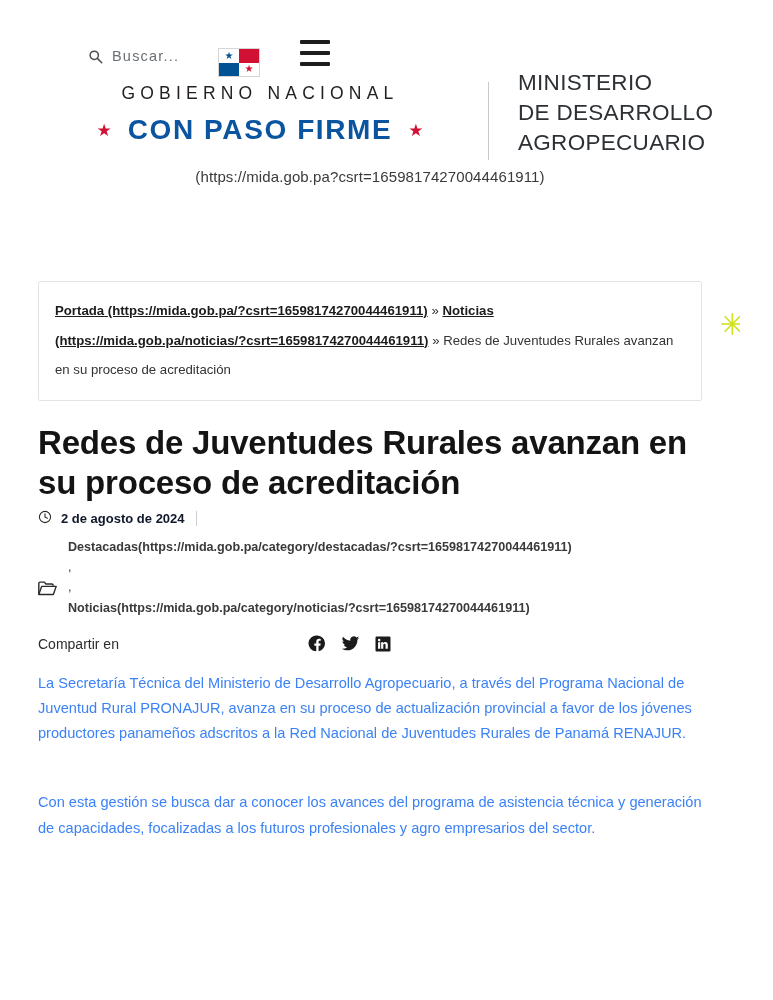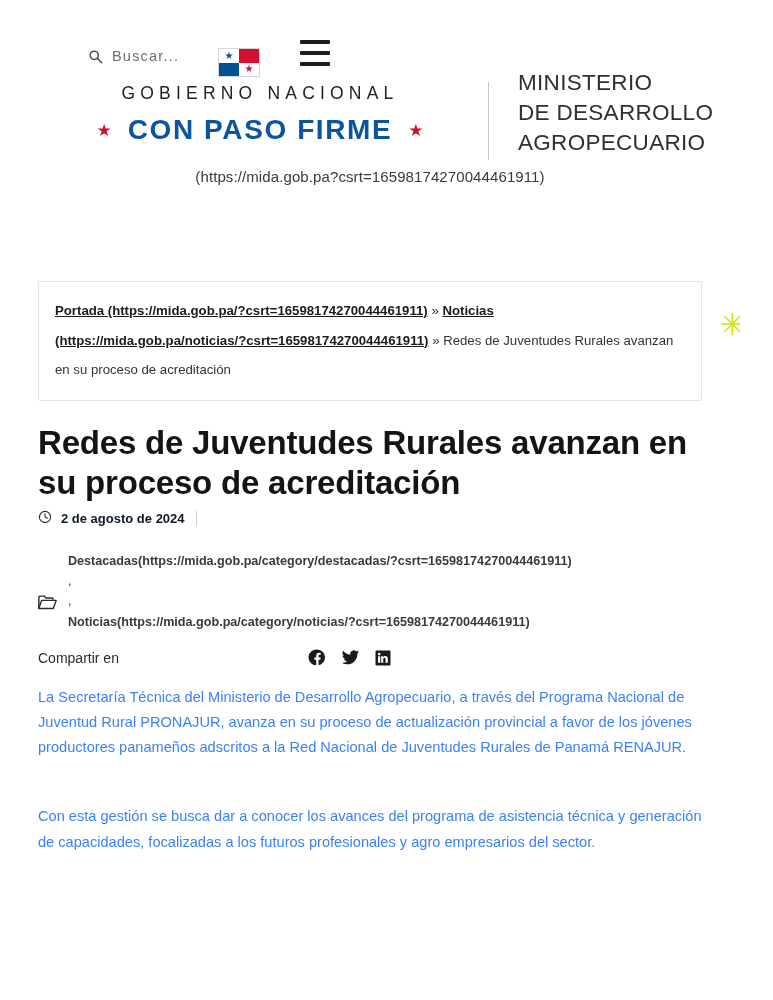--- a/index.html
+++ b/index.html
@@ -212,21 +212,21 @@
   }
   .meta-date {
     border-right: 1px solid #cfcfcf;
     padding-right: 11px;
   }
 
   .cats {
     display: flex;
     align-items: flex-start;
     gap: 10px;
-    margin-top: 20px;
+    margin-top: 6px;
   }
   .cat-icon {
     width: 20px;
     padding-top: 44px;
     flex: 0 0 20px;
   }
   .cat-list {
     font-size: 12.6px;
     line-height: 1.62;
     color: #3a3a3a;

